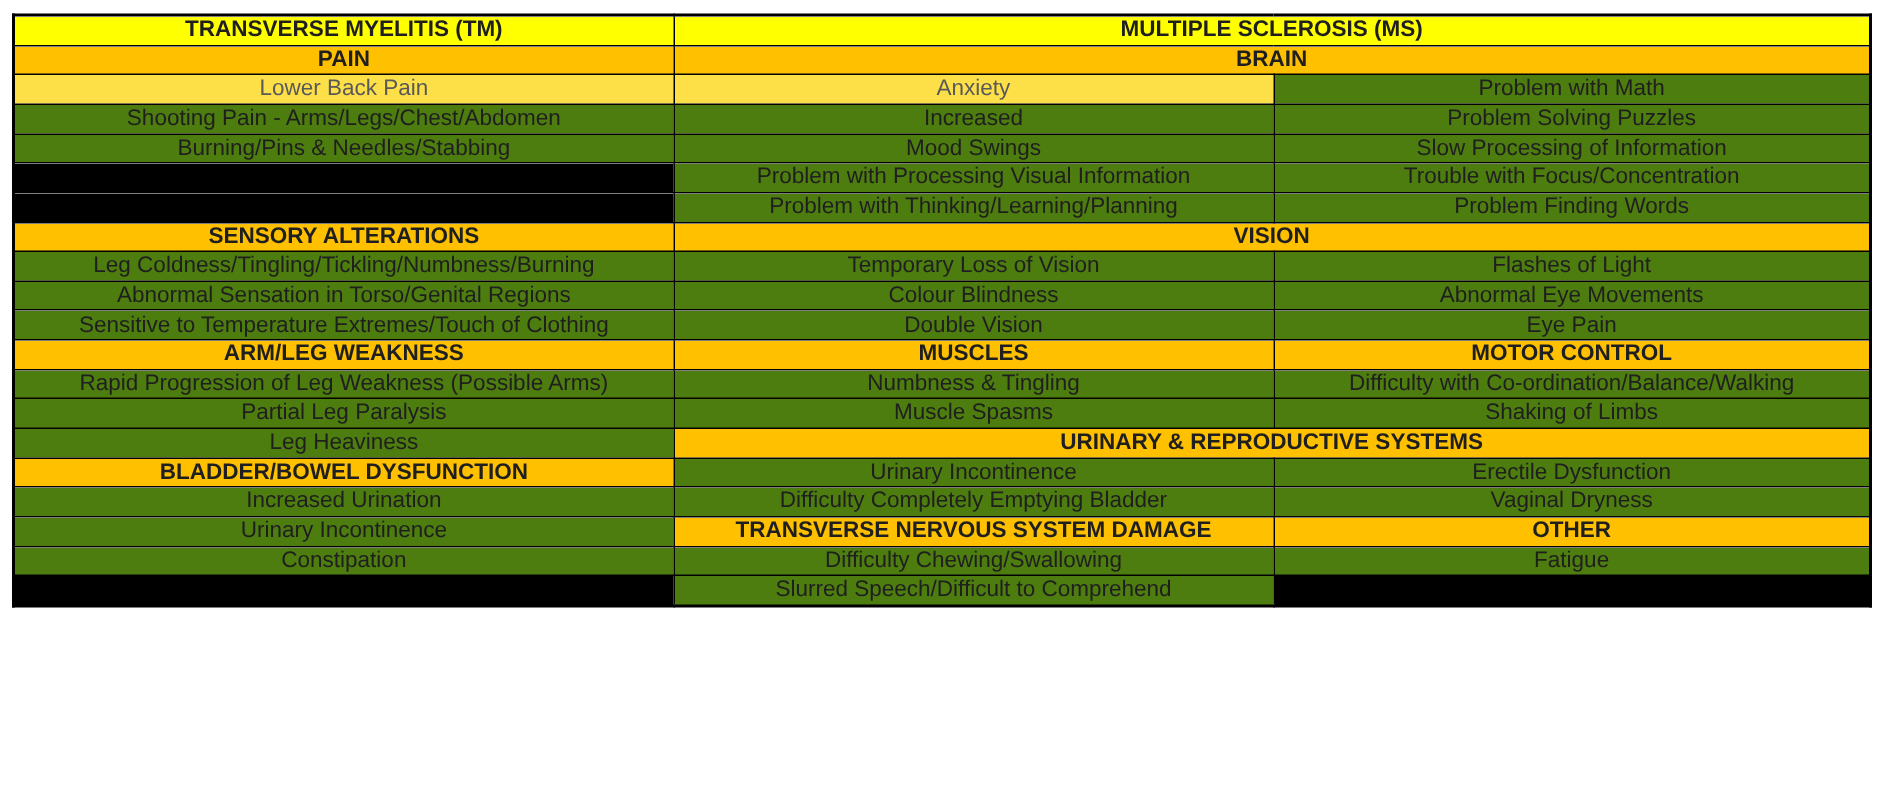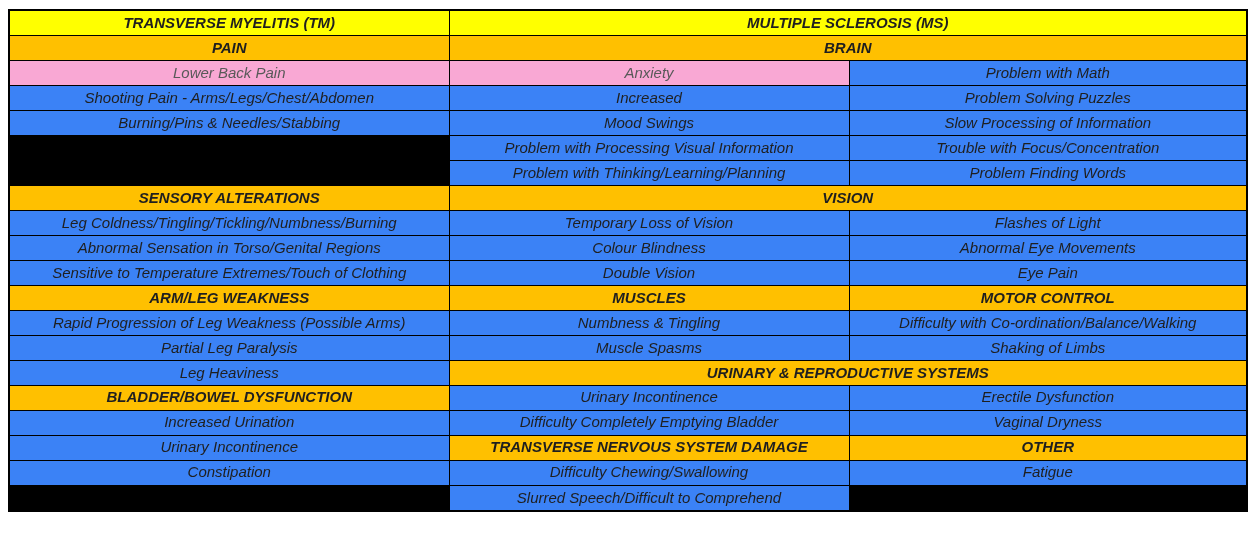--- a/index.html
+++ b/index.html
@@ -16,23 +16,22 @@
   }
   .table-wrap {
     position: absolute;
     left: 8px;
     top: 9px;
   }
   table.comparison {
     border-collapse: collapse;
     table-layout: fixed;
     width: 1238px;
-    height: 503px;
+    height: 396px;
     border: 2px solid var(--border, #000);
-    font-style: italic;
   }
   td.cell {
     border: 1px solid var(--border, #000);
     text-align: center;
     vertical-align: middle;
     font-size: 15px;
     line-height: 1.1;
     color: var(--text, #1f1f1f);
     padding: 0 4px;
     overflow: hidden;
@@ -40,24 +39,24 @@
   }
   td.title {
     background: var(--yellow, #ffff00);
     font-weight: bold;
   }
   td.section {
     background: var(--orange, #ffc000);
     font-weight: bold;
   }
   td.item {
-    background: #3b82f6;
+    background: #4d7c0f;
   }
   td.muted {
-    background: #f9a8d4;
+    background: #fde047;
     color: var(--muted, #595959);
   }
   td.filler {
     background: #000000;
     border-color: #000000;
   }
 </style>
 </head>
 <body>
 

